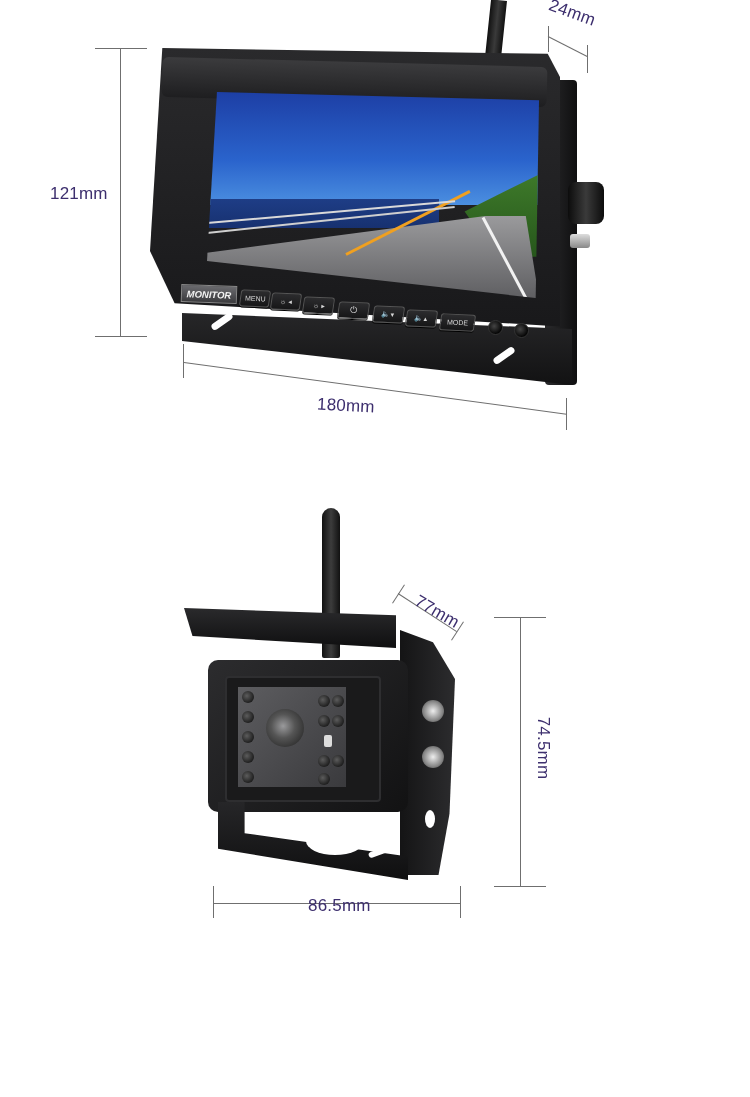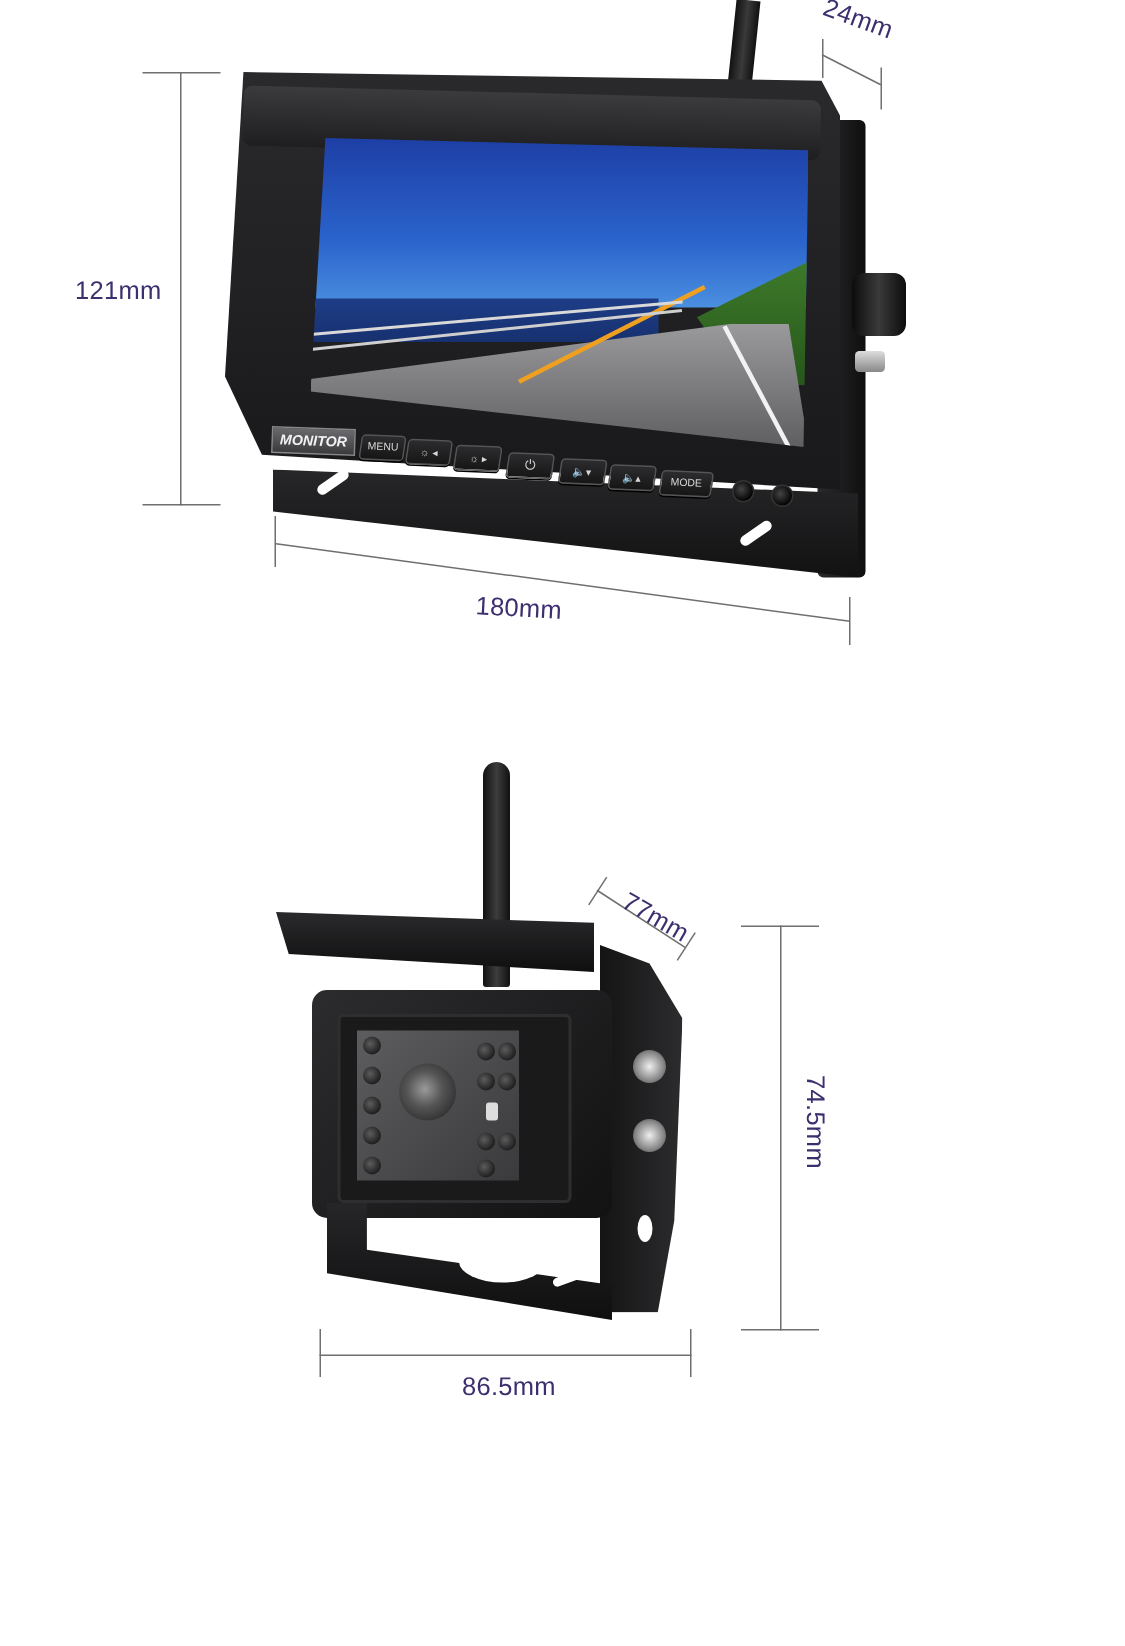--- a/index.html
+++ b/index.html
@@ -129,14 +129,14 @@
   <div class="abs dim" style="left:416px;top:110px;transform:rotate(30deg);transform-origin:left;">77mm</div>
 
   <div class="line" style="left:520px;top:137px;width:1px;height:270px;"></div>
   <div class="line" style="left:494px;top:137px;width:52px;height:1px;"></div>
   <div class="line" style="left:494px;top:406px;width:52px;height:1px;"></div>
   <div class="abs dim" style="left:512px;top:258px;transform:rotate(90deg);transform-origin:center;">74.5mm</div>
 
   <div class="line" style="left:213px;top:423px;width:248px;height:1px;"></div>
   <div class="line" style="left:213px;top:406px;width:1px;height:32px;"></div>
   <div class="line" style="left:460px;top:406px;width:1px;height:32px;"></div>
-  <div class="abs dim" style="left:308px;top:435px;">86.5mm</div>
+  <div class="abs dim" style="left:308px;top:416px;">86.5mm</div>
 </div>
 
 </body></html>

